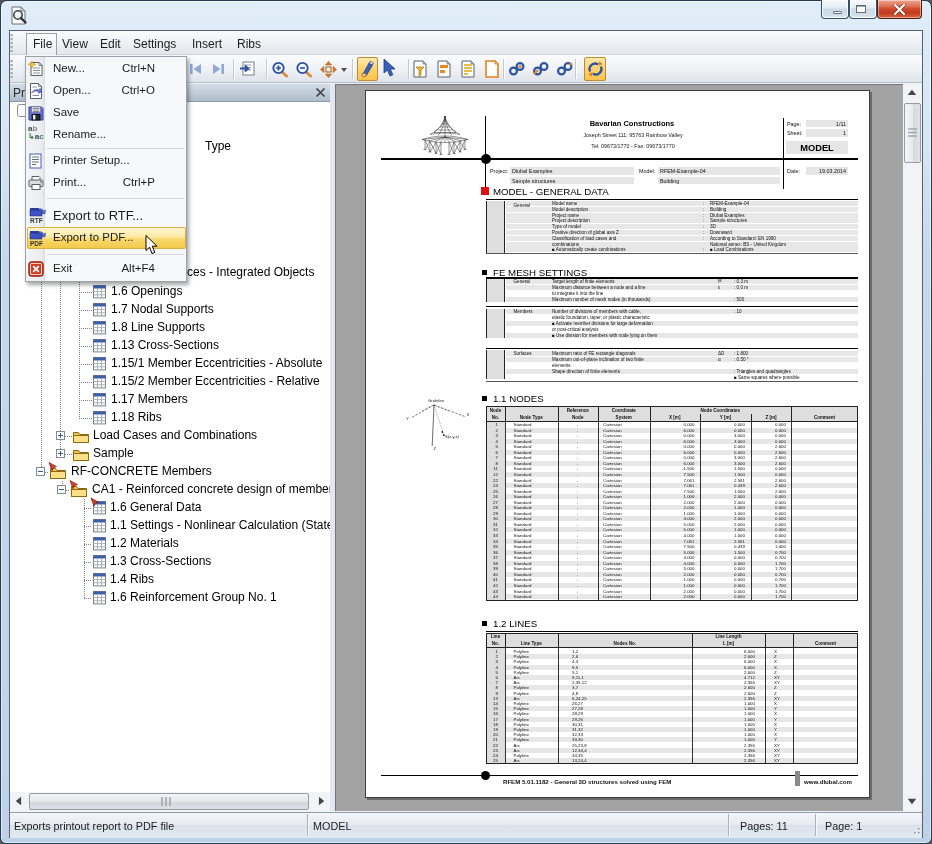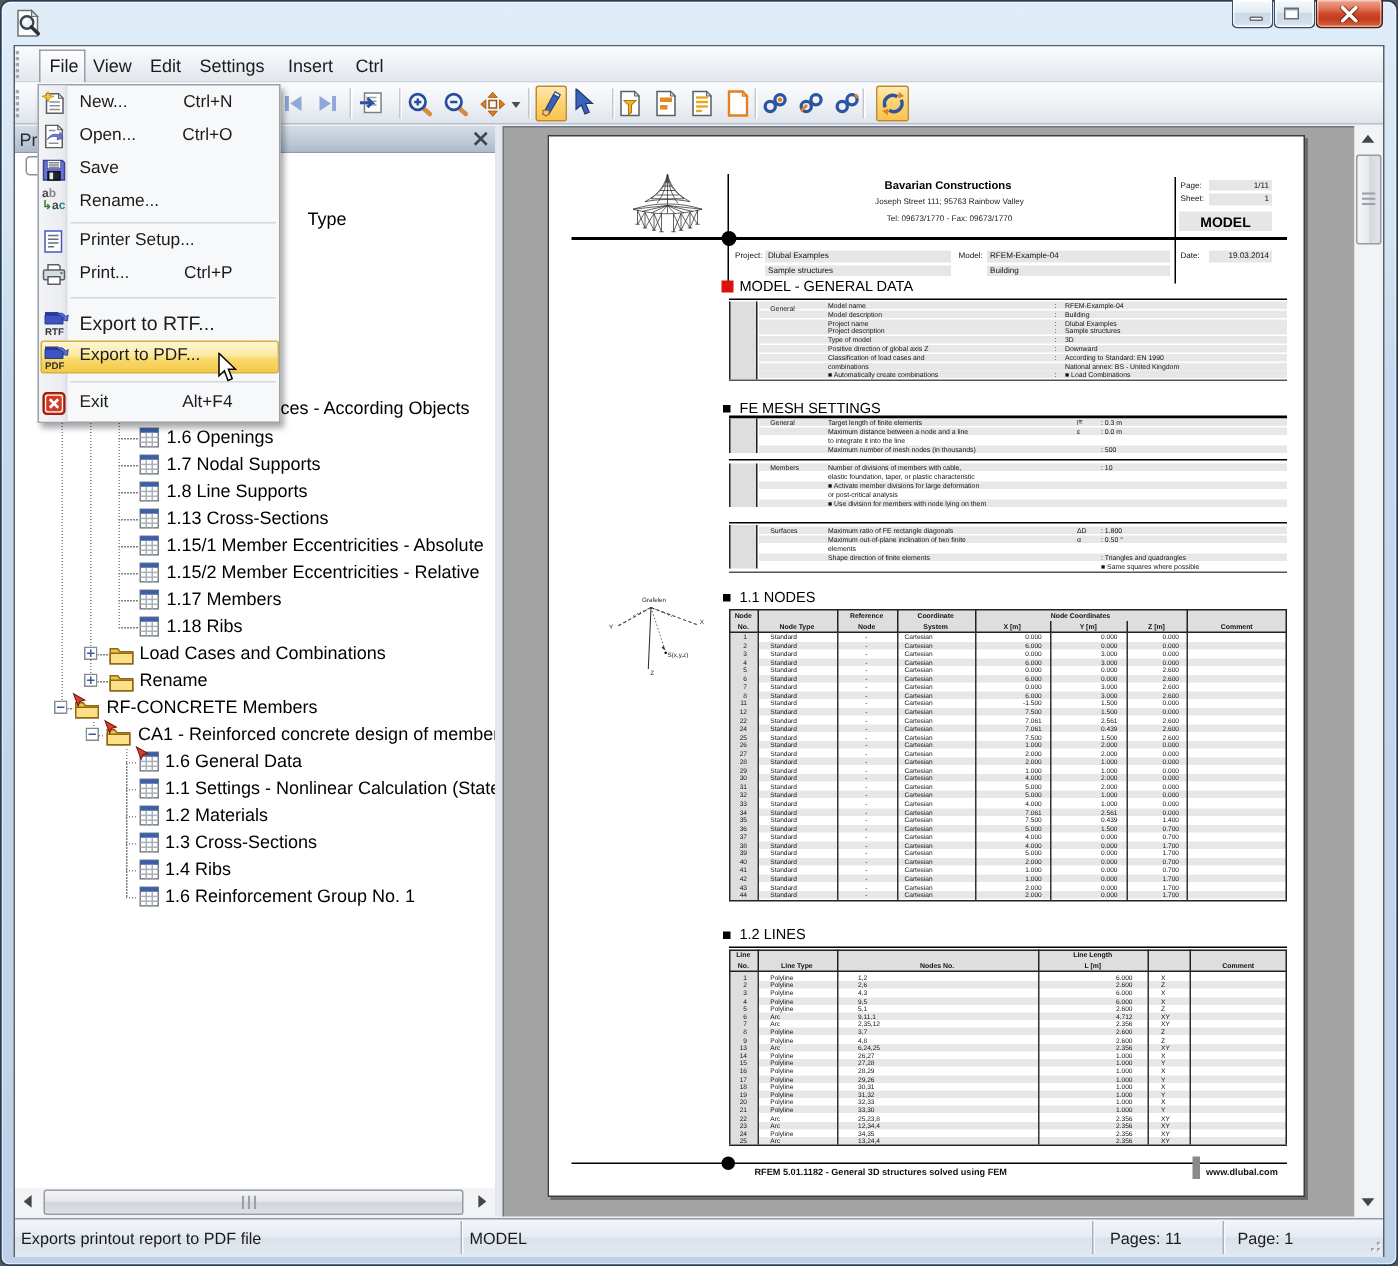--- a/index.html
+++ b/index.html
@@ -34,21 +34,21 @@
         <rect x="1.5" y="12" width="2.2" height="2.2"></rect>
         <rect x="1.5" y="16" width="2.2" height="2.2"></rect>
       </g>
     </svg>
 <div style="position:absolute;left:25.5px;top:32.5px;width:31px;height:22.5px;border:1px solid #99a0a8;border-bottom:none;background:linear-gradient(180deg,#fdfdfe 0%,#f3f5f7 60%,#e9ecf0 100%);"></div>
 <div style="position:absolute;left:33px;top:37px;font-size:12px;color:#1b1b1b;white-space:nowrap;">File</div>
 <div style="position:absolute;left:62px;top:37px;font-size:12px;color:#1b1b1b;white-space:nowrap;">View</div>
 <div style="position:absolute;left:100px;top:37px;font-size:12px;color:#1b1b1b;white-space:nowrap;">Edit</div>
 <div style="position:absolute;left:133px;top:37px;font-size:12px;color:#1b1b1b;white-space:nowrap;">Settings</div>
 <div style="position:absolute;left:192px;top:37px;font-size:12px;color:#1b1b1b;white-space:nowrap;text-align:right;">Insert</div>
-<div style="position:absolute;left:237px;top:37px;font-size:12px;color:#1b1b1b;white-space:nowrap;">Ctrl</div>
+<div style="position:absolute;left:237px;top:37px;font-size:12px;color:#1b1b1b;white-space:nowrap;">Ribs</div>
 <div style="position:absolute;left:10px;top:55px;width:912px;height:28px;background:linear-gradient(180deg,#fbfcfd 0%,#eef1f5 55%,#dfe4eb 100%);border-bottom:1px solid #b9c0c9;"></div>
 <svg style="position:absolute;left:9px;top:60px" width="6" height="20" viewBox="0 0 6 20">
       <g fill="#9fa7b1">
         <rect x="1.5" y="0" width="2.2" height="2.2"></rect>
         <rect x="1.5" y="4" width="2.2" height="2.2"></rect>
         <rect x="1.5" y="8" width="2.2" height="2.2"></rect>
         <rect x="1.5" y="12" width="2.2" height="2.2"></rect>
         <rect x="1.5" y="16" width="2.2" height="2.2"></rect>
       </g>
     </svg>
@@ -263,21 +263,21 @@
       <rect x="0.5" y="0.5" width="12" height="3" fill="#3b5fa8"></rect>
       <g stroke="#aab0b8" stroke-width="1">
         <line x1="0.5" y1="6.6" x2="12.5" y2="6.6"></line>
         <line x1="0.5" y1="9.8" x2="12.5" y2="9.8"></line>
         <line x1="4.5" y1="3.5" x2="4.5" y2="12.9"></line>
         <line x1="8.5" y1="3.5" x2="8.5" y2="12.9"></line>
       </g>
     </svg>
 <div style="position:absolute;left:111px;top:410px;font-size:12px;color:#000000;white-space:nowrap;">1.18 Ribs</div>
 <div style="position:absolute;left:205px;top:139px;font-size:12px;color:#000000;white-space:nowrap;">Type</div>
-<div style="position:absolute;left:187px;top:265px;font-size:12px;color:#000000;white-space:nowrap;">ces - According Objects</div>
+<div style="position:absolute;left:187px;top:265px;font-size:12px;color:#000000;white-space:nowrap;">ces - Integrated Objects</div>
 <div style="position:absolute;left:65px;top:436px;width:8px;height:1px;background-image:repeating-linear-gradient(90deg,#808080 0 1px,transparent 1px 2px);"></div>
 <svg style="position:absolute;left:56px;top:431px" width="9" height="9" viewBox="0 0 9 9">
       <rect x="0.5" y="0.5" width="8" height="8" fill="#ffffff" stroke="#848a92"></rect>
       <g stroke="#3c5a9a" stroke-width="1">
         <line x1="2" y1="4.5" x2="7" y2="4.5"></line>
         <line x1="4.5" y1="2" x2="4.5" y2="7"></line>
       </g>
     </svg>
 <svg style="position:absolute;left:73px;top:430px;overflow:visible" width="16" height="13" viewBox="0 0 16 13">
       <path d="M0.5 2.5 h5 l1.5 2 h8.5 v8 h-15 z" fill="#f0c24a" stroke="#8f6a14"></path>
@@ -289,21 +289,21 @@
       <rect x="0.5" y="0.5" width="8" height="8" fill="#ffffff" stroke="#848a92"></rect>
       <g stroke="#3c5a9a" stroke-width="1">
         <line x1="2" y1="4.5" x2="7" y2="4.5"></line>
         <line x1="4.5" y1="2" x2="4.5" y2="7"></line>
       </g>
     </svg>
 <svg style="position:absolute;left:73px;top:448px;overflow:visible" width="16" height="13" viewBox="0 0 16 13">
       <path d="M0.5 2.5 h5 l1.5 2 h8.5 v8 h-15 z" fill="#f0c24a" stroke="#8f6a14"></path>
       <path d="M0.5 5.5 h15 v7 h-15 z" fill="#fbe088" stroke="#8f6a14"></path>
     </svg>
-<div style="position:absolute;left:93px;top:446px;font-size:12px;color:#000000;white-space:nowrap;">Rename</div>
+<div style="position:absolute;left:93px;top:446px;font-size:12px;color:#000000;white-space:nowrap;">Sample</div>
 <svg style="position:absolute;left:36px;top:467px" width="9" height="9" viewBox="0 0 9 9">
       <rect x="0.5" y="0.5" width="8" height="8" fill="#ffffff" stroke="#848a92"></rect>
       <g stroke="#3c5a9a" stroke-width="1">
         <line x1="2" y1="4.5" x2="7" y2="4.5"></line>
       </g>
     </svg>
 <div style="position:absolute;left:45px;top:472px;width:4px;height:1px;background-image:repeating-linear-gradient(90deg,#808080 0 1px,transparent 1px 2px);"></div>
 <svg style="position:absolute;left:50px;top:466px;overflow:visible" width="16" height="13" viewBox="0 0 16 13">
       <path d="M0.5 2.5 h5 l1.5 2 h8.5 v8 h-15 z" fill="#f0c24a" stroke="#8f6a14"></path>
       <path d="M0.5 5.5 h15 v7 h-15 z" fill="#fbe088" stroke="#8f6a14"></path>

